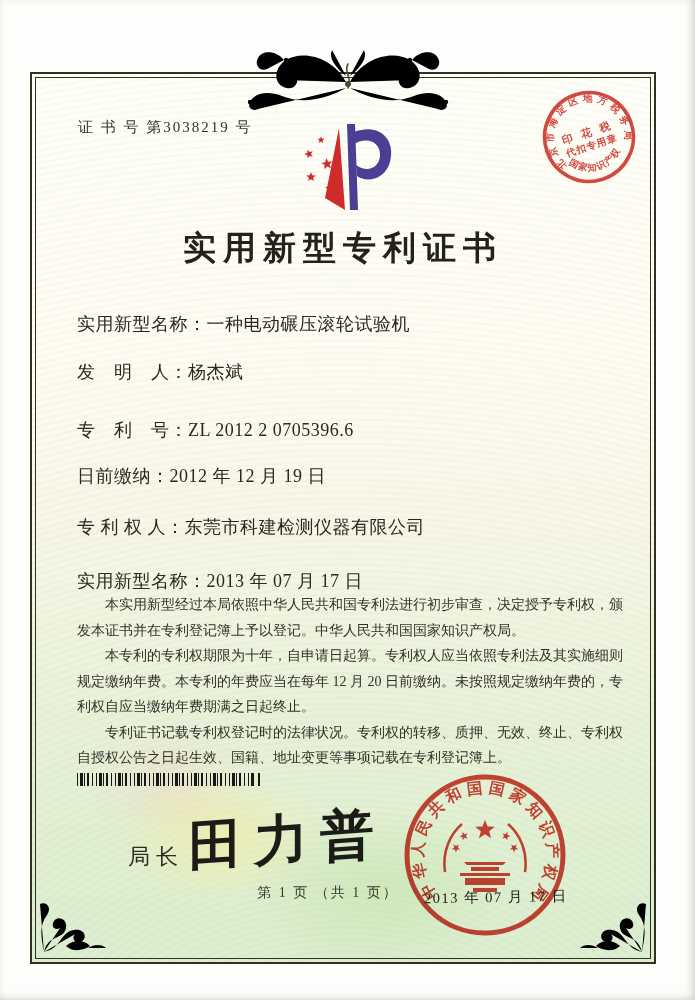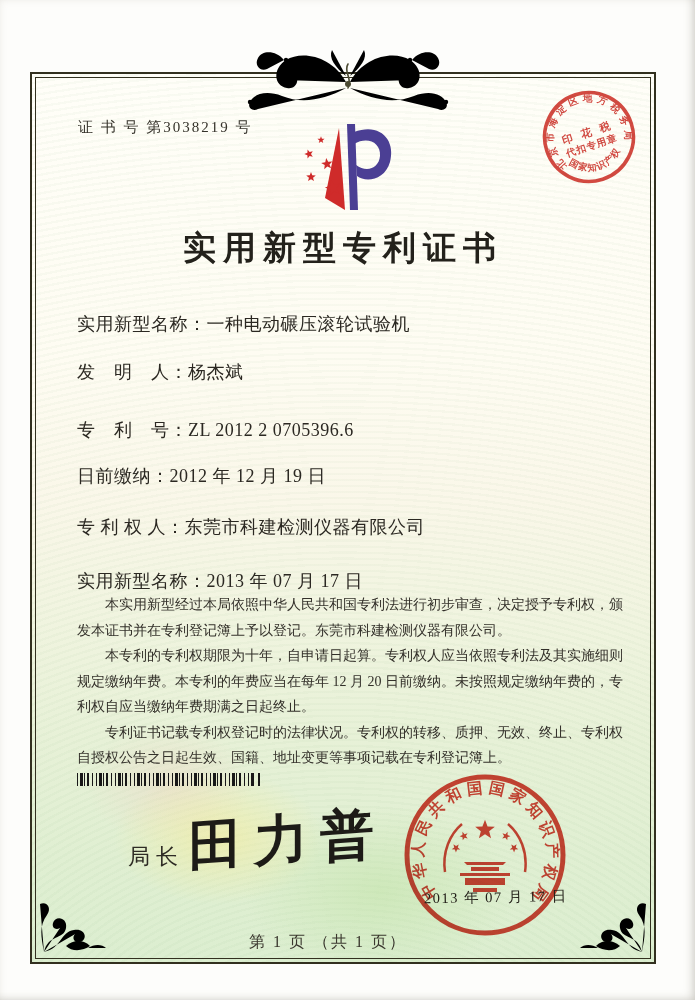--- a/index.html
+++ b/index.html
@@ -56,21 +56,21 @@
   .sig-role{left:96px;top:768px;font-size:22px;letter-spacing:6px;color:#2e2b24;}
   .sig-name{
     left:156px;top:730px;font-size:54px;letter-spacing:12px;color:#1d1b17;
     transform:rotate(-4deg) skewX(-4deg);font-weight:600;
   }
   
   .big-seal{left:368px;top:696px;width:170px;height:170px;mix-blend-mode:multiply;opacity:.95;}
   .seal-date{left:392px;top:814px;font-size:14.5px;letter-spacing:1.5px;color:#232019;transform:rotate(-1deg);}
   .tax-stamp{left:508px;top:14px;width:98px;height:98px;mix-blend-mode:multiply;opacity:.92;}
   
-  .footer{left:0;right:30px;top:858px;text-align:center;font-size:16px;letter-spacing:2px;color:#3a372e;}
+  .footer{left:0;right:30px;top:810px;text-align:center;font-size:14px;letter-spacing:2px;color:#3a372e;}
   
   .orn-top{left:208px;top:-28px;width:216px;height:64px;}
   .corner-bl{left:4px;bottom:4px;width:72px;height:72px;}
   .corner-br{right:4px;bottom:4px;width:72px;height:72px;transform:scaleX(-1);}
   .orn path, .corner path{stroke:#4c4b33;stroke-width:1.6;fill:none;stroke-linecap:round;}
   .orn circle{fill:#4c4b33;}
   
   .seal-ring{font-size:15.5px;letter-spacing:5px;fill:#d63c2f;font-weight:700;}
   .stamp-arc-top{font-size:9.5px;letter-spacing:4px;fill:#cf3a33;font-weight:700;}
   .stamp-arc-bottom{font-size:9px;letter-spacing:1px;fill:#cf3a33;font-weight:700;}
@@ -146,21 +146,21 @@
       <span class="flabel">日前缴纳：</span><span class="fvalue">2012 年 12 月 19 日</span>
     </div>
     <div class="abs field f4">
       <span class="flabel">专 利 权 人：</span><span class="fvalue">东莞市科建检测仪器有限公司</span>
     </div>
     <div class="abs field f5">
       <span class="flabel">实用新型名称：</span><span class="fvalue">2013 年 07 月 17 日</span>
     </div>
 
     <div class="abs bodytext">
-      <p>本实用新型经过本局依照中华人民共和国专利法进行初步审查，决定授予专利权，颁发本证书并在专利登记簿上予以登记。东莞市科建检测仪器有限公司。</p>
+      <p>本实用新型经过本局依照中华人民共和国专利法进行初步审查，决定授予专利权，颁发本证书并在专利登记簿上予以登记。中华人民共和国国家知识产权局。</p>
       <p>本专利的专利权期限为十年，自申请日起算。专利权人应当依照专利法及其实施细则规定缴纳年费。本专利的年费应当在每年 12 月 20 日前缴纳。未按照规定缴纳年费的，专利权自应当缴纳年费期满之日起终止。</p>
       <p>专利证书记载专利权登记时的法律状况。专利权的转移、质押、无效、终止、专利权自授权公告之日起生效、国籍、地址变更等事项记载在专利登记簿上。</p>
     </div>
 
     <div class="abs barcode"></div>
 
     <span class="abs sig-role">局长</span>
     <span class="abs sig-name">田力普</span>
 
     <svg class="abs big-seal" viewBox="0 0 170 170">

